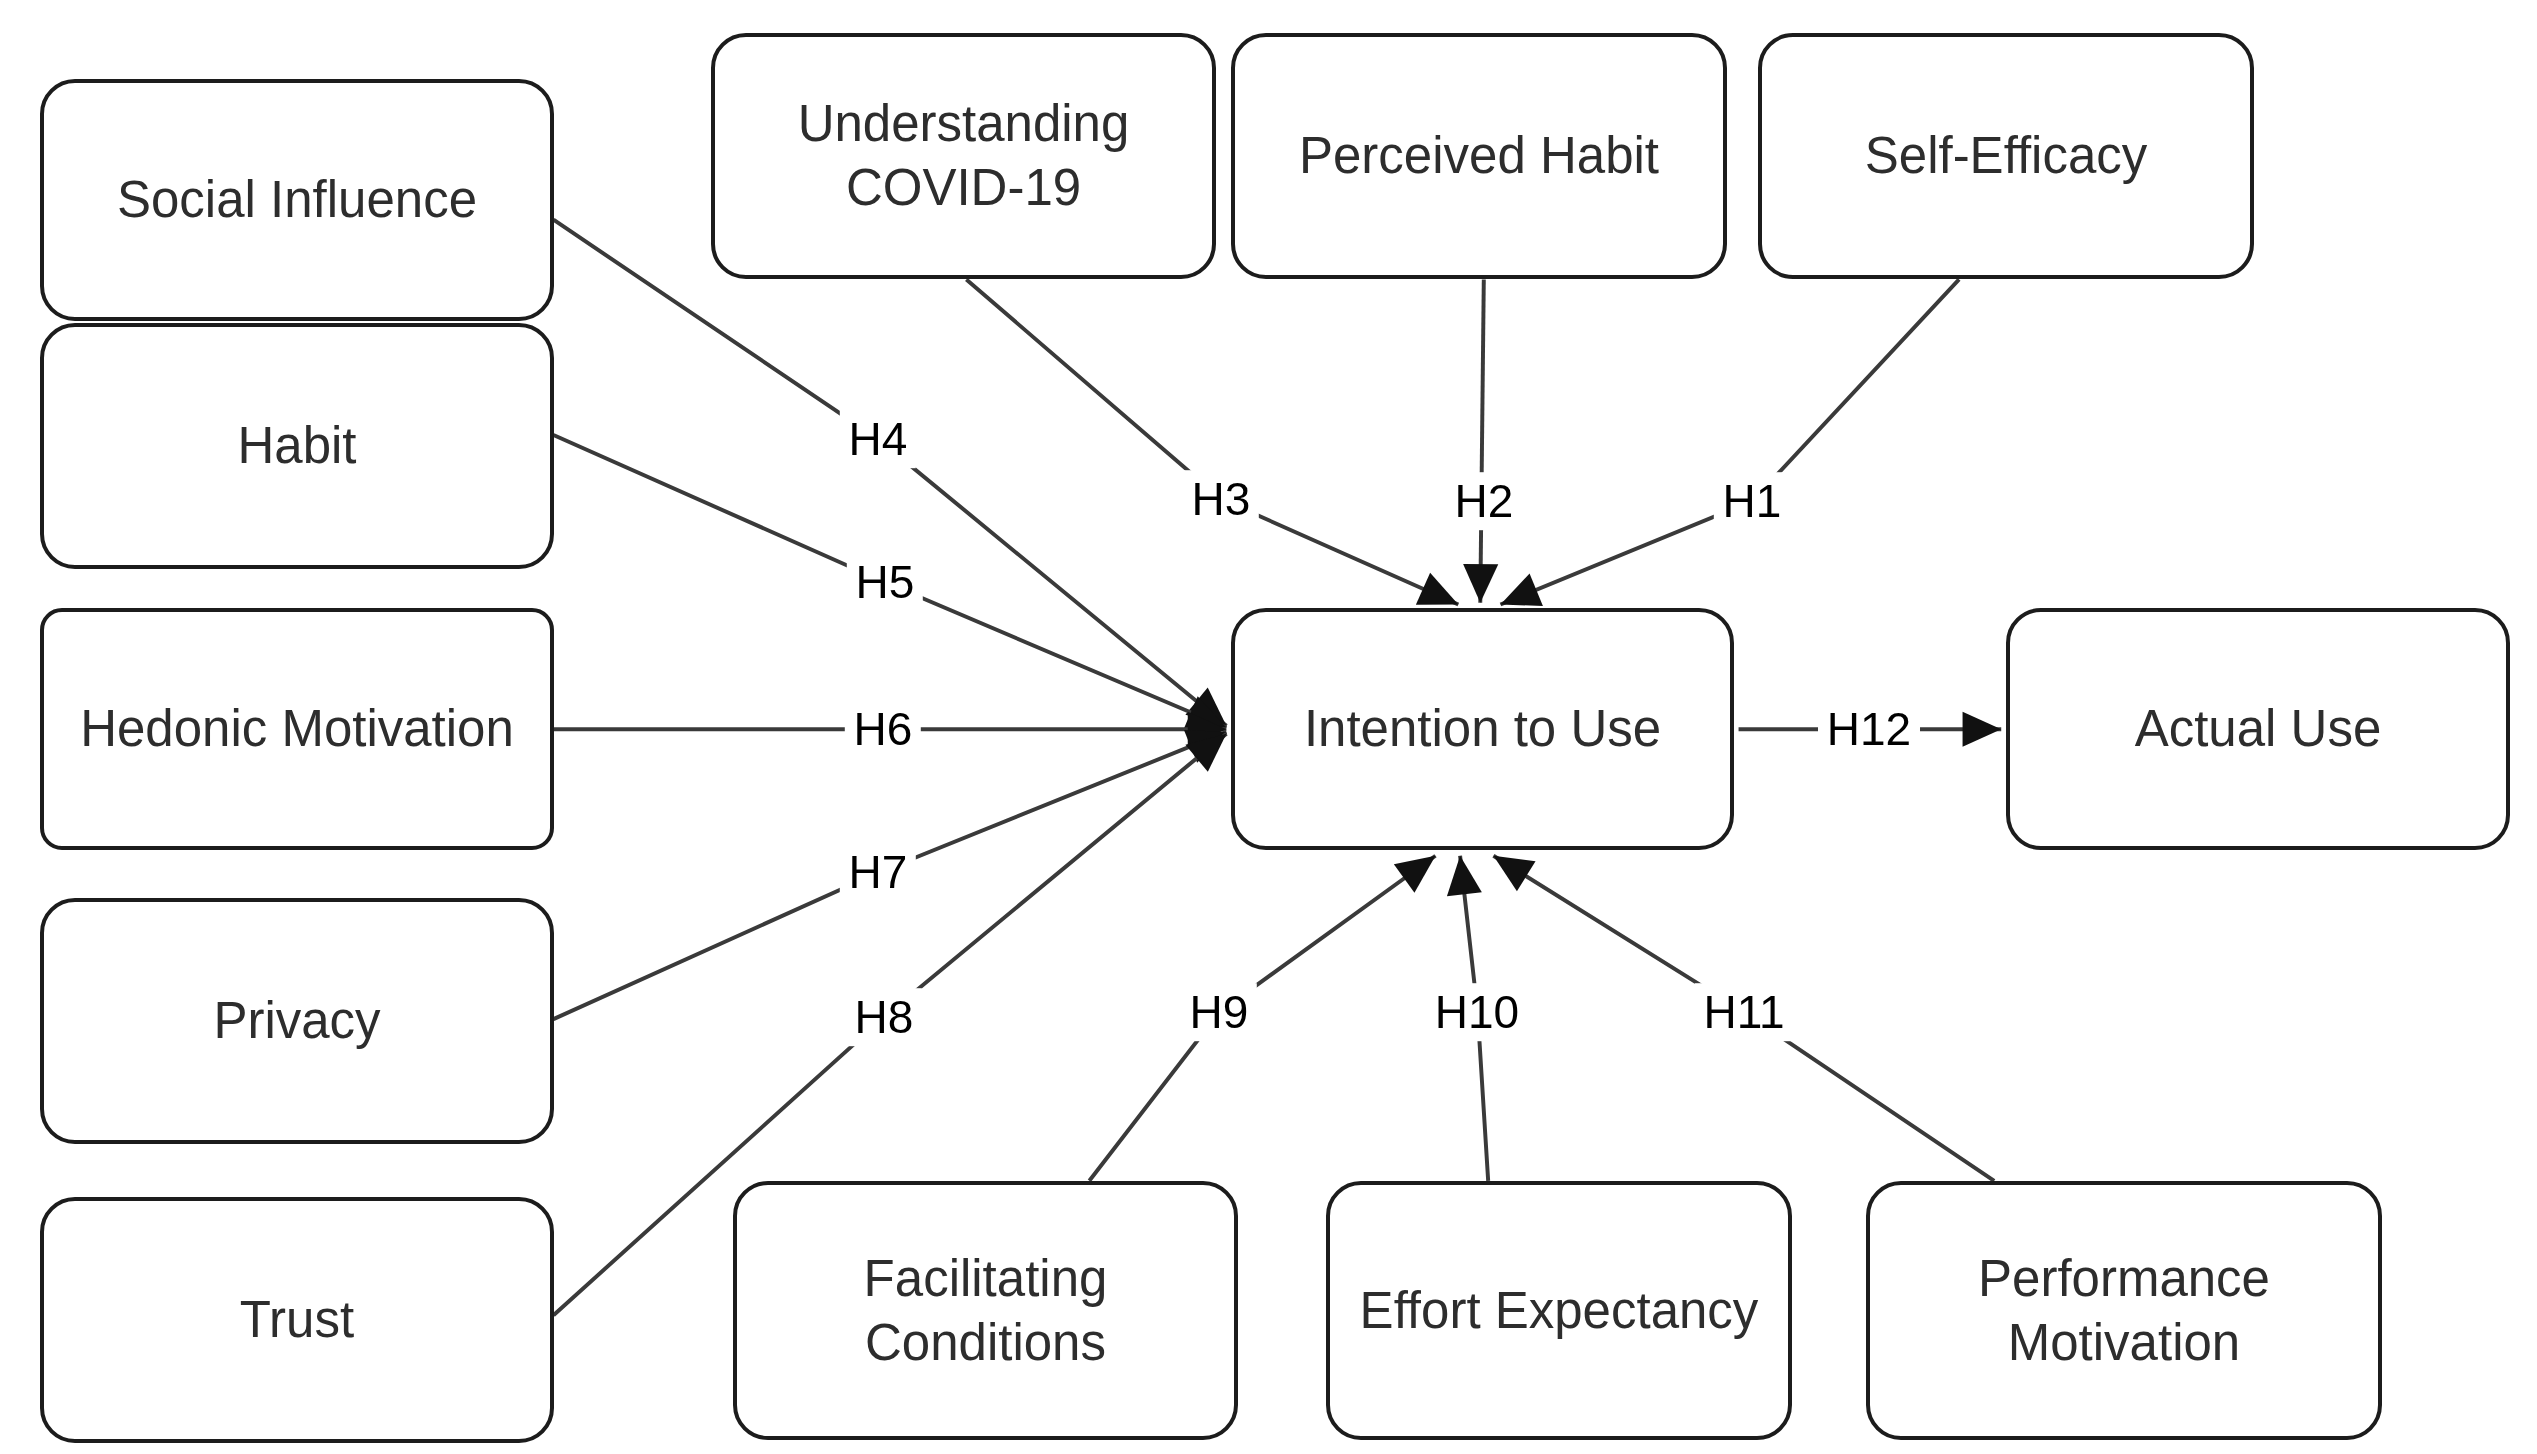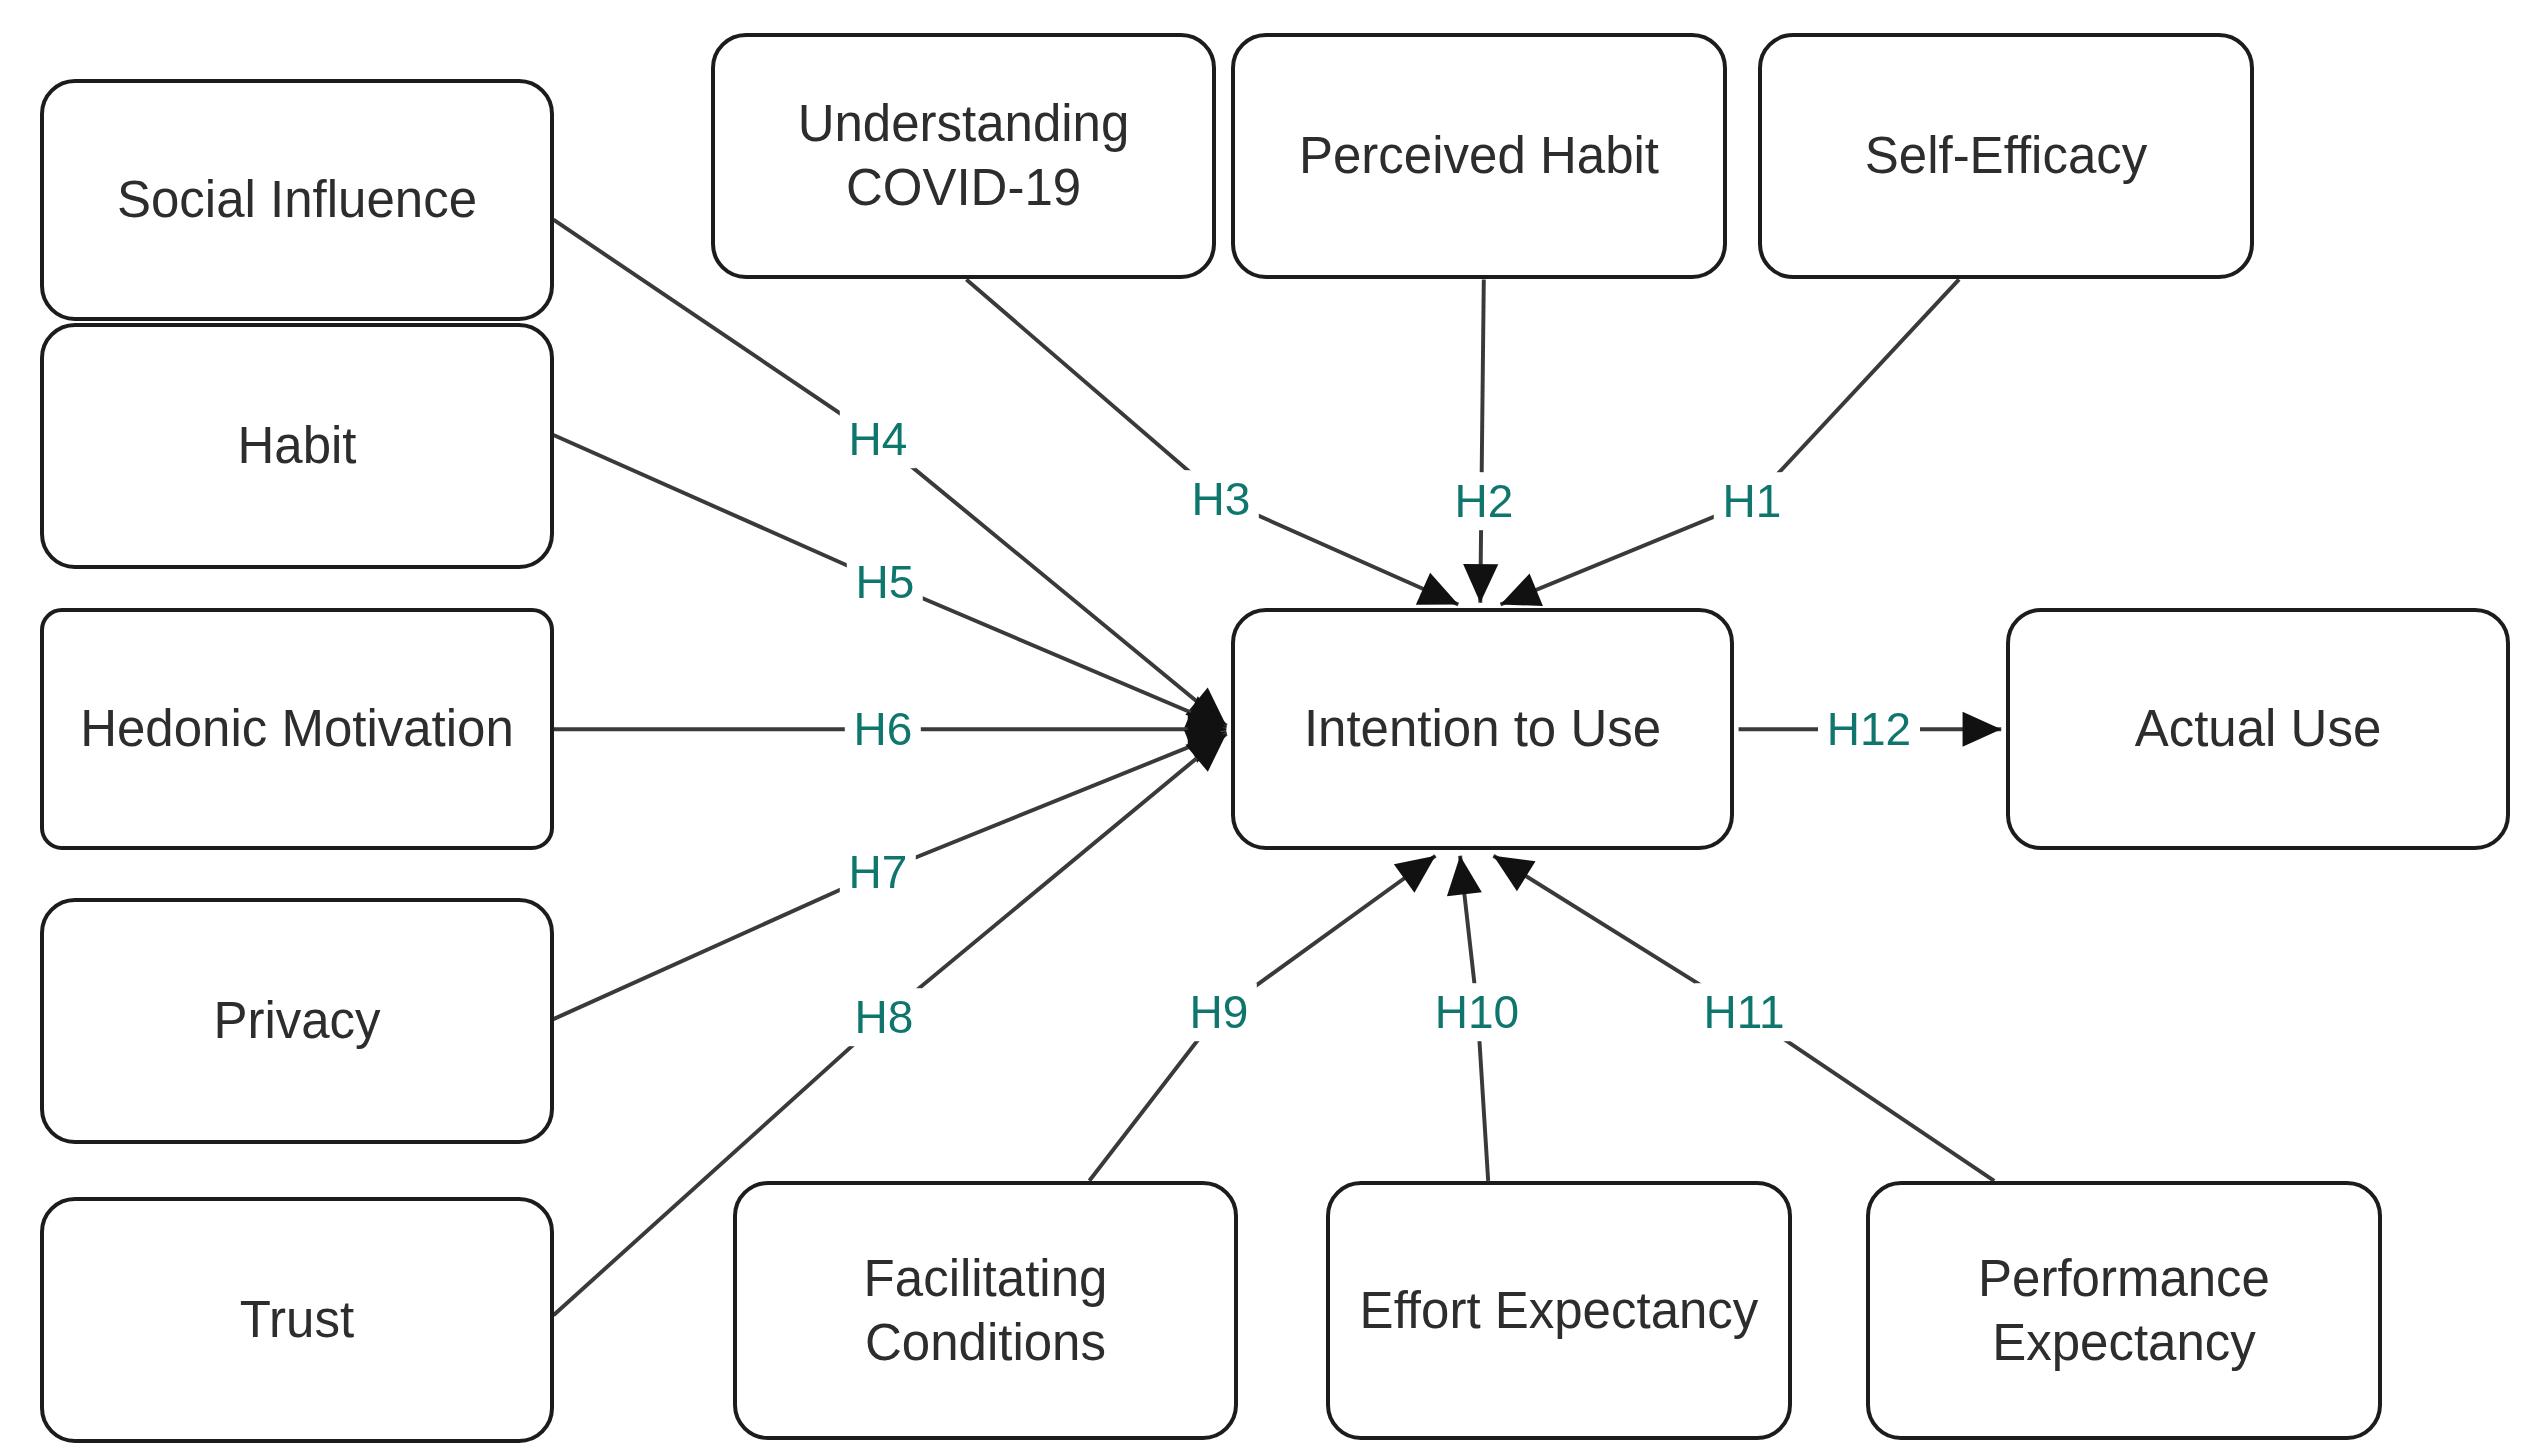--- a/index.html
+++ b/index.html
@@ -41,21 +41,21 @@
     line-height: 1.25;
     color: #2d2d2d;
     white-space: pre-line;
   }
   .edge-label {
     position: absolute;
     transform: translate(-50%, -50%);
     background: #ffffff;
     padding: 1.8px 8.8px;
     font-size: 46px;
-    color: #0f766e;
+    color: #000000;
     text-align: center;
   }
 </style>
 </head>
 <body>
 
 <div class="canvas">
 
   <svg class="edges-svg" viewBox="0 0 2889 1656">
     <defs>
@@ -86,21 +86,21 @@
   <div class="node" style="left:711px;  top:33px; width:505px; height:246px;">Understanding
 COVID-19</div>
   <div class="node" style="left:1231px; top:33px; width:496px; height:246px;">Perceived Habit</div>
   <div class="node" style="left:1758px; top:33px; width:496px; height:246px;">Self-Efficacy</div>
 
   <div class="node" style="left:1231px; top:608px; width:503px; height:242px;">Intention to Use</div>
   <div class="node" style="left:2006px; top:608px; width:504px; height:242px;">Actual Use</div>
 
   <div class="node" style="left:733px;  top:1181px; width:505px; height:259px;">Facilitating Conditions</div>
   <div class="node" style="left:1326px; top:1181px; width:466px; height:259px;">Effort Expectancy</div>
-  <div class="node" style="left:1866px; top:1181px; width:516px; height:259px;">Performance Expectancy</div>
+  <div class="node" style="left:1866px; top:1181px; width:516px; height:259px;">Performance Motivation</div>
 
   <div class="edge-label" style="left:1752px; top:501px;">H1</div>
   <div class="edge-label" style="left:1484px; top:501px;">H2</div>
   <div class="edge-label" style="left:1221px; top:499px;">H3</div>
   <div class="edge-label" style="left:878px; top:439px;">H4</div>
   <div class="edge-label" style="left:885px; top:582px;">H5</div>
   <div class="edge-label" style="left:883px; top:729px;">H6</div>
   <div class="edge-label" style="left:878px; top:872px;">H7</div>
   <div class="edge-label" style="left:884px; top:1017px;">H8</div>
   <div class="edge-label" style="left:1219px; top:1012px;">H9</div>

